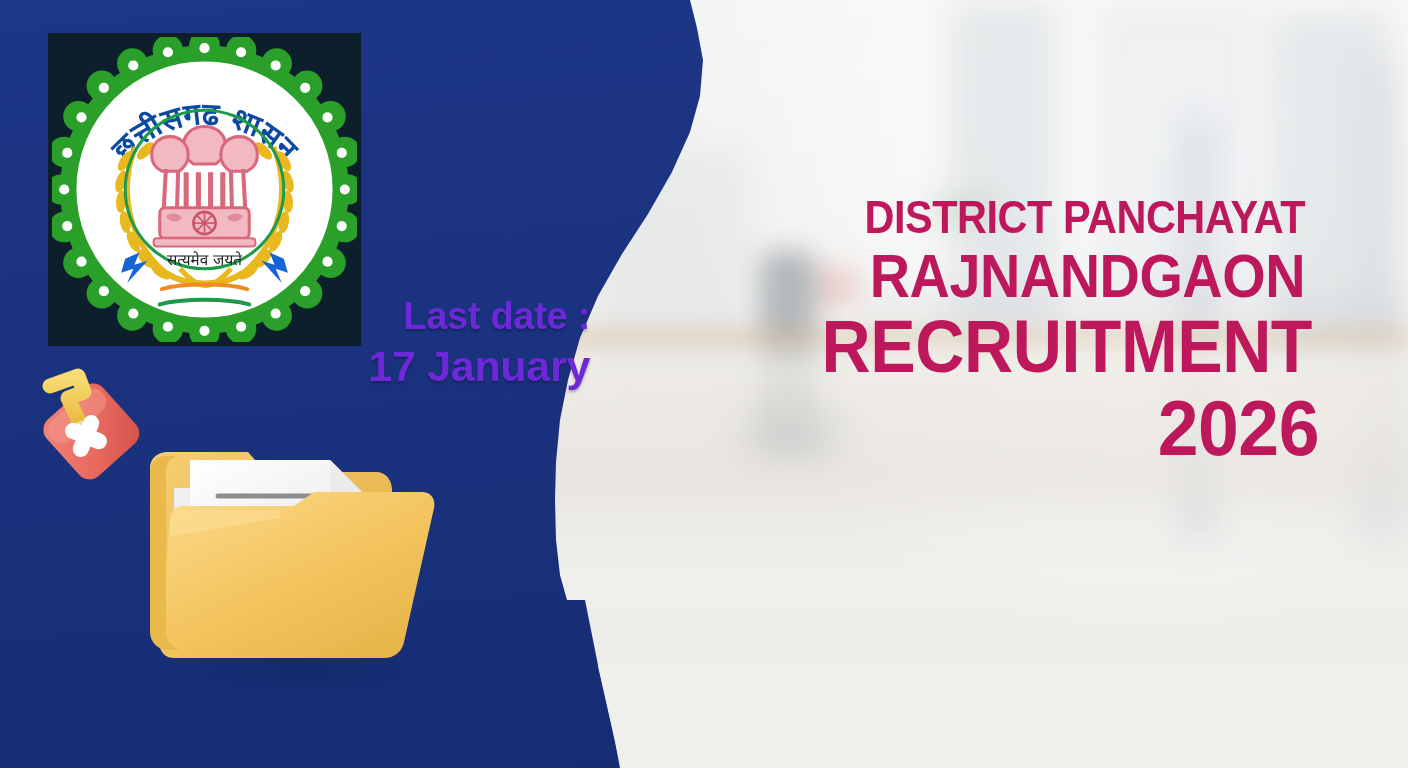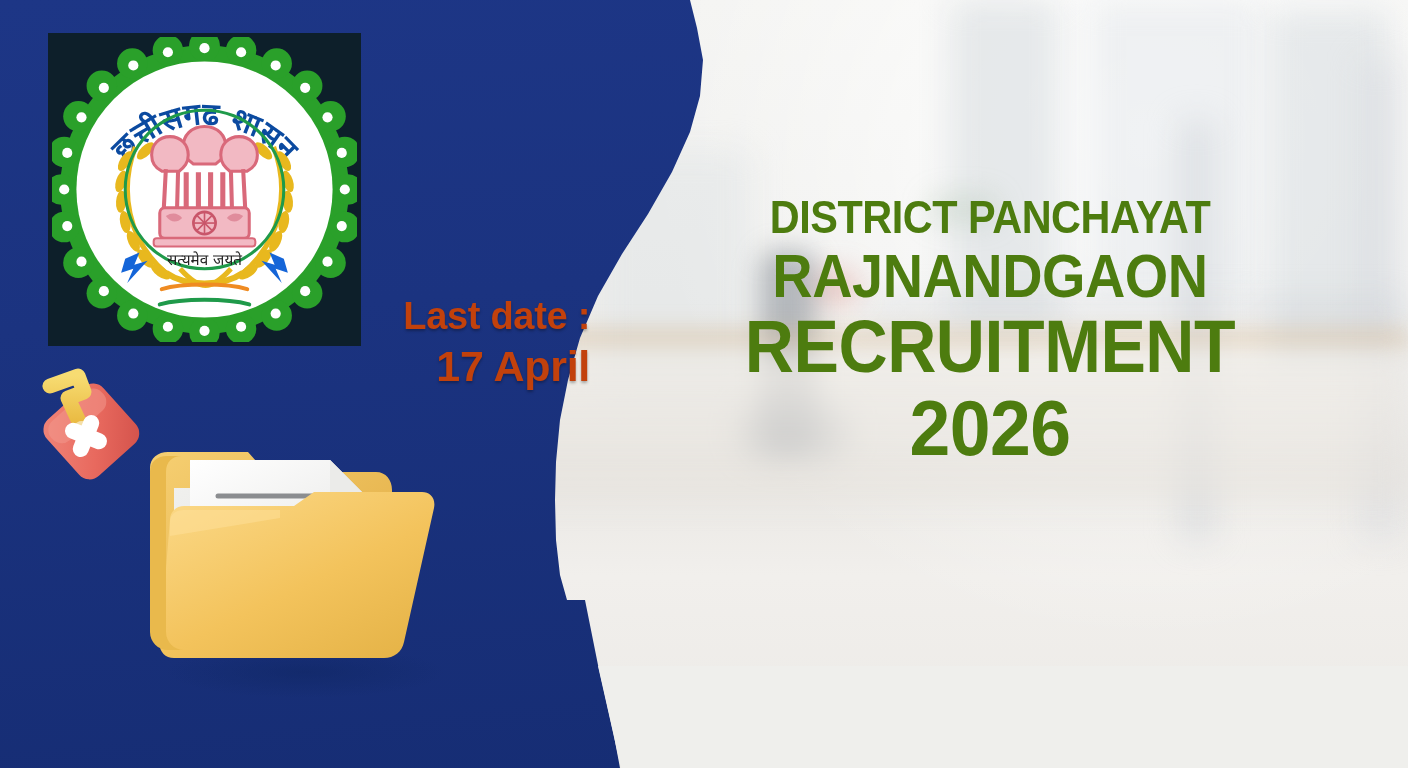--- a/index.html
+++ b/index.html
@@ -89,35 +89,35 @@
   .emblem-frame {
     position:absolute; left:48px; top:33px; width:313px; height:313px;
     background:#0d1f2a; overflow:hidden;
   }
   .emblem-wrap { position:absolute; inset:0; }
   .emblem-svg { position:absolute; left:4px; top:4px; width:305px; height:305px; }
 
   
   .lastdate {
     position:absolute; left:250px; top:292px; width:340px;
-    text-align:right; color:#c2410c;
+    text-align:right; color:#6d28d9;
   }
   .lastdate .l1 { font-size:38px; font-weight:bold; line-height:48px; letter-spacing:-0.3px;
                   text-shadow:0 2px 3px rgba(0,0,0,.30); }
   .lastdate .l2 { font-size:43px; font-weight:bold; line-height:52px; letter-spacing:-0.3px;
                   text-shadow:0 2px 3px rgba(0,0,0,.30); }
 
   
   .folder-art { position:absolute; left:130px; top:360px; width:330px; height:340px; }
   .tag-art { position:absolute; left:22px; top:358px; width:130px; height:132px; }
 
   
   .headline {
     position:absolute; left:640px; top:190px; width:700px;
-    text-align:center; color:#4d7c0f;
+    text-align:right; color:#be185d;
   }
   .headline div { font-weight:bold; letter-spacing:-0.5px; }
   .h1 { font-size:46px; line-height:54px; transform:scaleX(0.90); }
   .h2 { font-size:62px; line-height:64px; transform:scaleX(0.90); }
   .h3 { font-size:74px; line-height:78px; transform:scaleX(0.92); }
   .h4 { font-size:78px; line-height:84px; transform:scaleX(0.94); }
 
   .bottom-white {
     position:absolute; left:0; top:666px; width:1408px; height:102px;
     background:#efefec;
@@ -293,21 +293,21 @@
           <path d="M 108,248 C 128,242 172,242 192,248" stroke="#ef8b22"></path>
           <path d="M 104,256 C 126,250 174,250 196,256" stroke="#ffffff"></path>
           <path d="M 106,263 C 128,257 172,257 194,263" stroke="#1f9a4a"></path>
         </g>
       </svg>
     </div>
   </div>
 
   <div class="lastdate">
     <div class="l1">Last date :</div>
-    <div class="l2">17 April</div>
+    <div class="l2">17 January</div>
   </div>
 
   <div class="tag-art">
     <svg viewBox="0 0 130 132" width="130" height="132" xmlns="http://www.w3.org/2000/svg">
       <defs>
         <linearGradient id="redg" x1="0" y1="0" x2="1" y2="1">
           <stop offset="0%" stop-color="#f0867a"></stop>
           <stop offset="55%" stop-color="#e8695e"></stop>
           <stop offset="100%" stop-color="#d2514a"></stop>
         </linearGradient>

